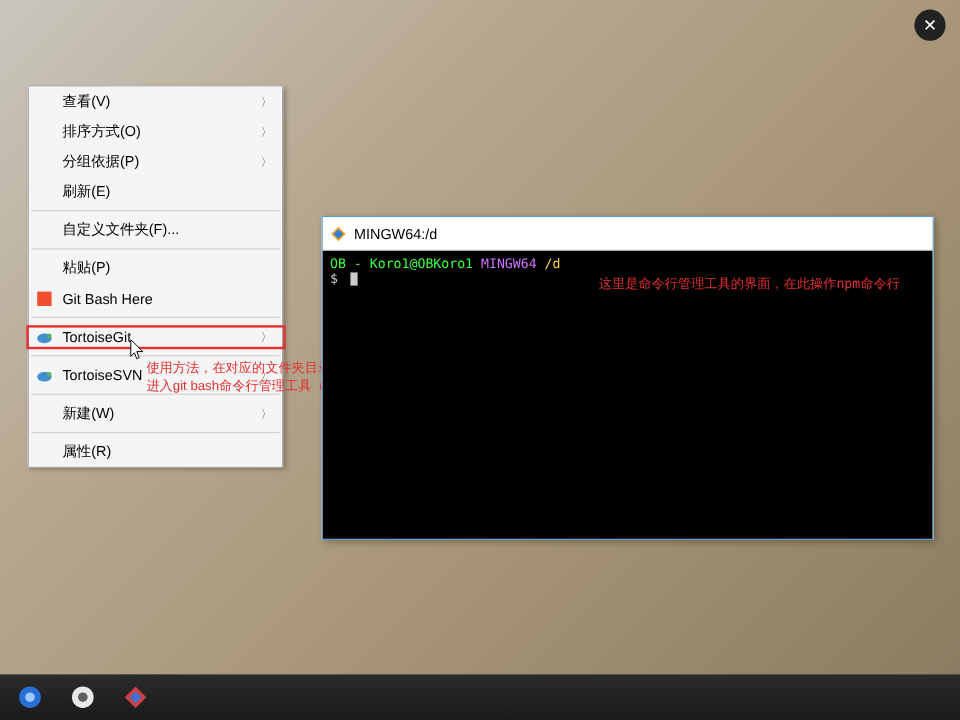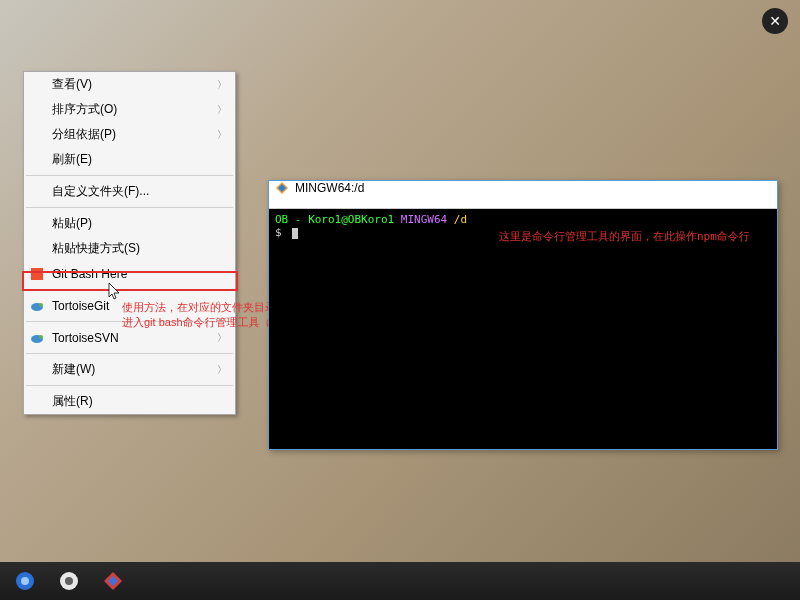--- a/index.html
+++ b/index.html
@@ -7,21 +7,21 @@
   .viewport { position: relative; width: 800px; height: 600px; background: linear-gradient(135deg, #c9c6bd 0%, #b8a890 30%, #a89578 60%, #8a7a5f 100%); }
   .close-btn { position: absolute; top: 8px; right: 12px; width: 26px; height: 26px; border-radius: 50%; background: #222; color: #fff; display:flex; align-items:center; justify-content:center; font-size:14px; cursor:pointer; }
   .context-menu { position: absolute; left: 23px; top: 71px; width: 213px; background: #f5f5f5; border: 1px solid #a8a8a8; box-shadow: 2px 2px 4px rgba(0,0,0,.3); font-size: 12px; }
   .cm-item { display:flex; align-items:center; height: 25px; padding: 0 8px 0 28px; position:relative; cursor: default; }
   .cm-sep { height:1px; background:#d0d0d0; margin:3px 2px; }
   .cm-arrow { position:absolute; right:8px; font-size:10px; color:#555; }
   .cm-icon { position:absolute; left:5px; width:16px; height:16px; display:flex; align-items:center; justify-content:center; font-size:12px; }
   .highlight-box { position:absolute; border:2px solid #e03030; pointer-events:none; }
   .red-annot { position:absolute; color:#e03030; font-size:11px; line-height:1.4; pointer-events:none; }
   .terminal-win { position:absolute; left:268px; top:180px; width:510px; height:270px; background:#fff; border:1px solid #5a9bd5; box-shadow:2px 2px 6px rgba(0,0,0,.3); display:flex; flex-direction:column; }
-  .term-title { height:28px; background:#fff; display:flex; align-items:flex-start; padding:0 6px; font-size:12px; border-bottom:1px solid #ccc; }
+  .term-title { height:28px; background:#fff; display:flex; align-items:center; padding:0 6px; font-size:12px; border-bottom:1px solid #ccc; }
   .term-title .logo { width:14px; height:14px; margin-right:6px; display:flex; align-items:center; justify-content:center; }
   .term-body { flex:1; background:#000; color:#ccc; font-family:Consolas,monospace; font-size:11px; padding:4px 6px; position:relative; }
   .t-green { color:#3cff3c; }
   .t-purple { color:#d070ff; }
   .t-yellow { color:#ffd040; }
   .taskbar { position:absolute; left:0; bottom:0; width:800px; height:38px; background:linear-gradient(#2b2b2b,#1a1a1a); display:flex; align-items:center; padding-left:14px; gap:22px; }
   .tb-icon { width:22px; height:22px; display:flex; align-items:center; justify-content:center; color:#fff; }
   .cursor { position:absolute; width:14px; height:18px; pointer-events:none; }
 </style>
 </head>
@@ -47,23 +47,20 @@
       <div class="cm-item">
         <span>刷新(E)</span>
       </div>
       <div class="cm-sep"></div>
       <div class="cm-item">
         <span>自定义文件夹(F)...</span>
       </div>
       <div class="cm-sep"></div>
       <div class="cm-item">
         <span>粘贴(P)</span>
-      </div>
-      <div class="cm-item">
-        <span>粘贴快捷方式(S)</span>
       </div>
       <div class="cm-item">
         <span class="cm-icon">
           <svg width="14" height="14">
             <rect x="1" y="1" width="12" height="12" fill="#f05030" rx="2/">
               <text x="3" y="11" font-size="9" fill="#fff">&gt;</text>
             </rect>
           </svg>
         </span>
         <span>Git Bash Here</span>

